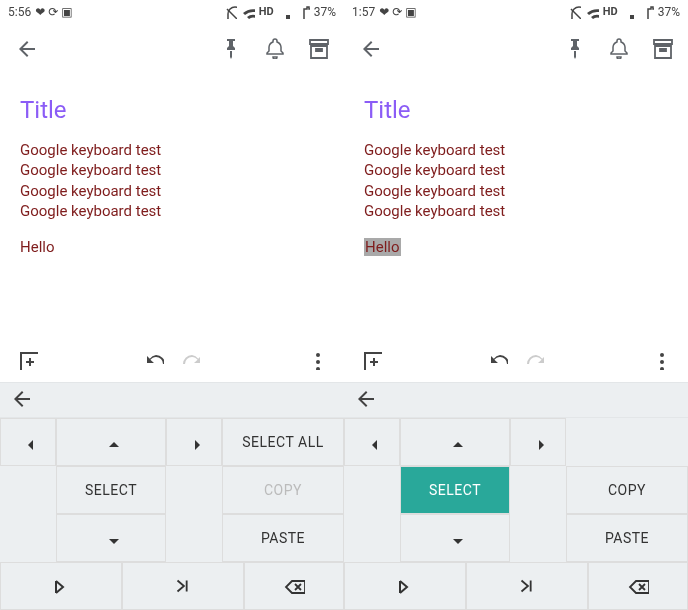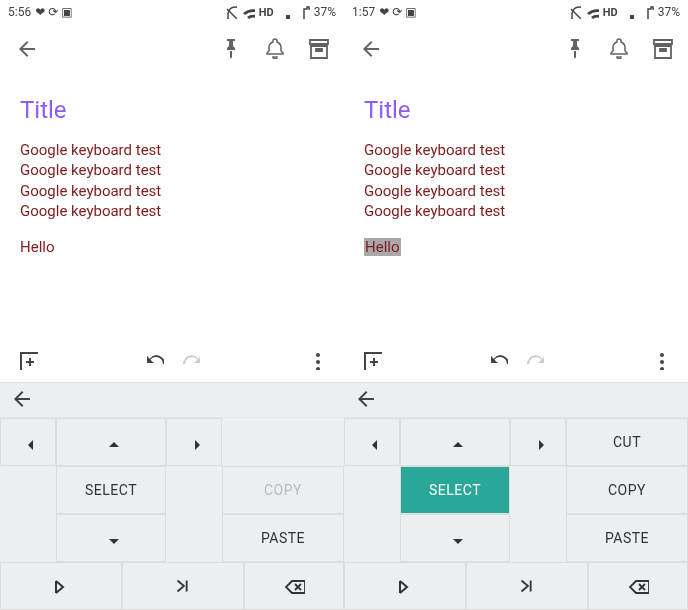--- a/index.html
+++ b/index.html
@@ -19,21 +19,21 @@
   }
   .status-bar {
     height: 24px;
     display: flex;
     align-items: center;
     justify-content: space-between;
     padding: 0 8px;
     font-size: 12px;
     color: #444;
   }
-  .status-left, .status-right { display: flex; align-items: center; gap: 4px; }
+  .status-left, .status-right { display: flex; align-items: flex-start; gap: 4px; }
   .status-right svg { width: 14px; height: 14px; }
   .app-bar {
     height: 48px;
     display: flex;
     align-items: center;
     padding: 0 6px;
     gap: 4px;
   }
   .app-bar .spacer { flex: 1; }
   .icon-btn {
@@ -287,20 +287,21 @@
     <div class="kcell" style="grid-column:2">
         <svg>
           <use href="#i-up"></use>
         </svg>
       </div>
     <div class="kcell wide" style="grid-column:3">
         <svg>
           <use href="#i-right"></use>
         </svg>
       </div>
+    <div class="kcell txt" style="grid-column:4">SELECT ALL</div>
     <div class="kcell txt" style="grid-column:2">SELECT</div>
     <div class="kcell txt disabled" style="grid-column:4">COPY</div>
     <div class="kcell" style="grid-column:2">
         <svg>
           <use href="#i-down"></use>
         </svg>
       </div>
     <div class="kcell txt" style="grid-column:4">PASTE</div>
   </div>
   <div class="kb-bottom">
@@ -416,21 +417,20 @@
     <div class="kcell" style="grid-column:2">
         <svg>
           <use href="#i-up"></use>
         </svg>
       </div>
     <div class="kcell wide" style="grid-column:3">
         <svg>
           <use href="#i-right"></use>
         </svg>
       </div>
-    <div class="kcell txt" style="grid-column:4">CUT</div>
     <div class="kcell txt selected" style="grid-column:2">SELECT</div>
     <div class="kcell txt" style="grid-column:4">COPY</div>
     <div class="kcell" style="grid-column:2">
         <svg>
           <use href="#i-down"></use>
         </svg>
       </div>
     <div class="kcell txt" style="grid-column:4">PASTE</div>
   </div>
   <div class="kb-bottom">

